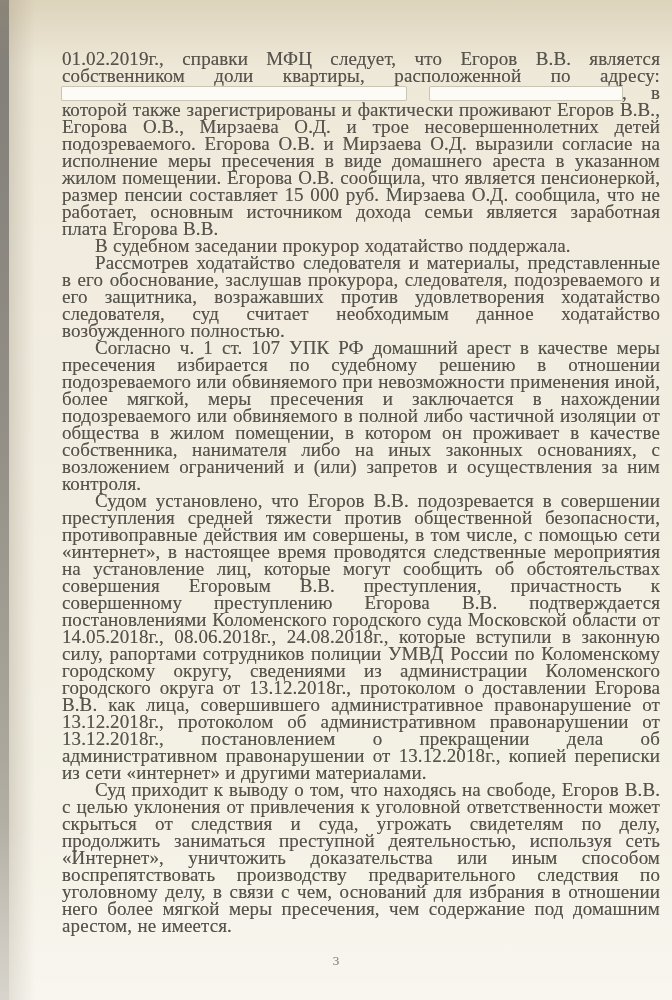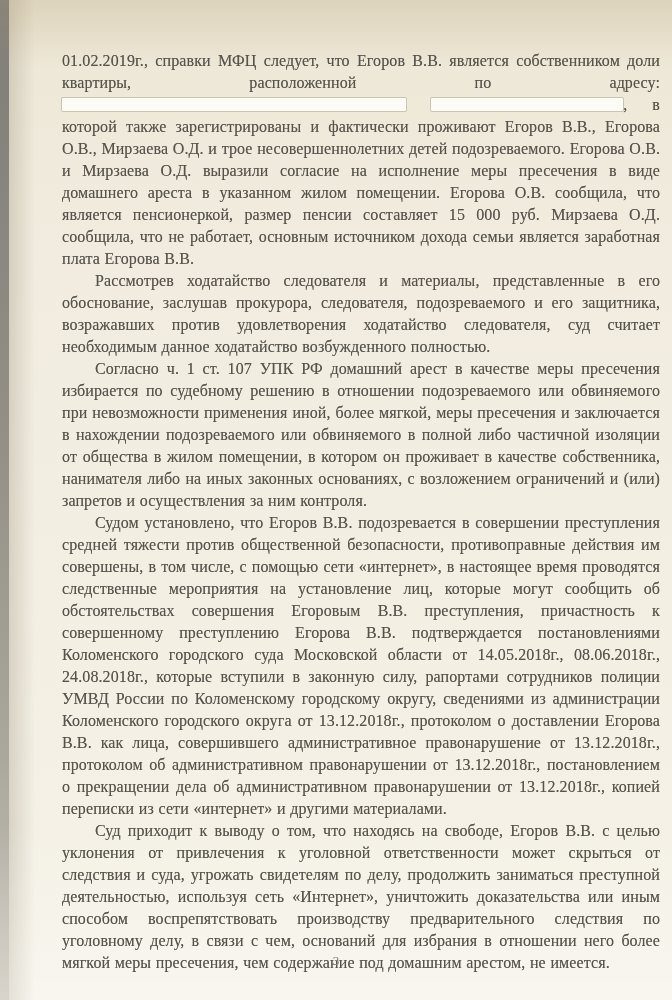--- a/index.html
+++ b/index.html
@@ -26,21 +26,21 @@
   .top-shade {
     position: absolute; left: 0; right: 0; top: 0; height: 70px;
     background: linear-gradient(180deg, rgba(182,162,122,0.22), rgba(182,162,122,0));
   }
   .bottom-light {
     position: absolute; left: 0; right: 0; bottom: 0; height: 180px;
     background: linear-gradient(0deg, rgba(255,255,255,0.30), rgba(255,255,255,0));
   }
   .text-block {
     position: absolute; left: 62px; top: 50px; width: 598px;
-    font-size: 16px; line-height: 22px;
+    font-size: 19px; line-height: 17px;
     color: #56534c;
     text-align: justify;
     text-shadow: 0 0 0.6px rgba(86,83,76,0.55);
     letter-spacing: 0.1px;
     word-spacing: 0.5px;
   }
   .text-block p { margin: 0; text-indent: 33px; }
   .text-block p.continuation { text-indent: 0; }
   .redact {
     display: inline-block;
@@ -66,20 +66,21 @@
   <div class="edge-left"></div>
   <div class="edge-fade"></div>
   <div class="top-shade"></div>
   <div class="bottom-light"></div>
 
   <div class="text-block">
     <p class="continuation"><span>01.02.2019г., справки МФЦ следует, что Егоров В.В. является собственником доли квартиры, расположенной по адресу:</span>
       <span class="redact r1"></span>
       <span class="redact r2"></span><span>, в которой также зарегистрированы и фактически проживают Егоров В.В., Егорова О.В., Мирзаева О.Д. и трое несовершеннолетних детей подозреваемого. Егорова О.В. и Мирзаева О.Д. выразили согласие на исполнение меры пресечения в виде домашнего ареста в указанном жилом помещении. Егорова О.В. сообщила, что является пенсионеркой, размер пенсии составляет 15 000 руб. Мирзаева О.Д. сообщила, что не работает, основным источником дохода семьи является заработная плата Егорова В.В.</span></p>
 
+    <p>В судебном заседании прокурор ходатайство поддержала.</p>
 
     <p>Рассмотрев ходатайство следователя и материалы, представленные в его обоснование, заслушав прокурора, следователя, подозреваемого и его защитника, возражавших против удовлетворения ходатайство следователя, суд считает необходимым данное ходатайство возбужденного полностью.</p>
 
     <p>Согласно ч. 1 ст. 107 УПК РФ домашний арест в качестве меры пресечения избирается по судебному решению в отношении подозреваемого или обвиняемого при невозможности применения иной, более мягкой, меры пресечения и заключается в нахождении подозреваемого или обвиняемого в полной либо частичной изоляции от общества в жилом помещении, в котором он проживает в качестве собственника, нанимателя либо на иных законных основаниях, с возложением ограничений и (или) запретов и осуществления за ним контроля.</p>
 
     <p>Судом установлено, что Егоров В.В. подозревается в совершении преступления средней тяжести против общественной безопасности, противоправные действия им совершены, в том числе, с помощью сети «интернет», в настоящее время проводятся следственные мероприятия на установление лиц, которые могут сообщить об обстоятельствах совершения Егоровым В.В. преступления, причастность к совершенному преступлению Егорова В.В. подтверждается постановлениями Коломенского городского суда Московской области от 14.05.2018г., 08.06.2018г., 24.08.2018г., которые вступили в законную силу, рапортами сотрудников полиции УМВД России по Коломенскому городскому округу, сведениями из администрации Коломенского городского округа от 13.12.2018г., протоколом о доставлении Егорова В.В. как лица, совершившего административное правонарушение от 13.12.2018г., протоколом об административном правонарушении от 13.12.2018г., постановлением о прекращении дела об административном правонарушении от 13.12.2018г., копией переписки из сети «интернет» и другими материалами.</p>
 
     <p>Суд приходит к выводу о том, что находясь на свободе, Егоров В.В. с целью уклонения от привлечения к уголовной ответственности может скрыться от следствия и суда, угрожать свидетелям по делу, продолжить заниматься преступной деятельностью, используя сеть «Интернет», уничтожить доказательства или иным способом воспрепятствовать производству предварительного следствия по уголовному делу, в связи с чем, оснований для избрания в отношении него более мягкой меры пресечения, чем содержание под домашним арестом, не имеется.</p>
 
   </div>

